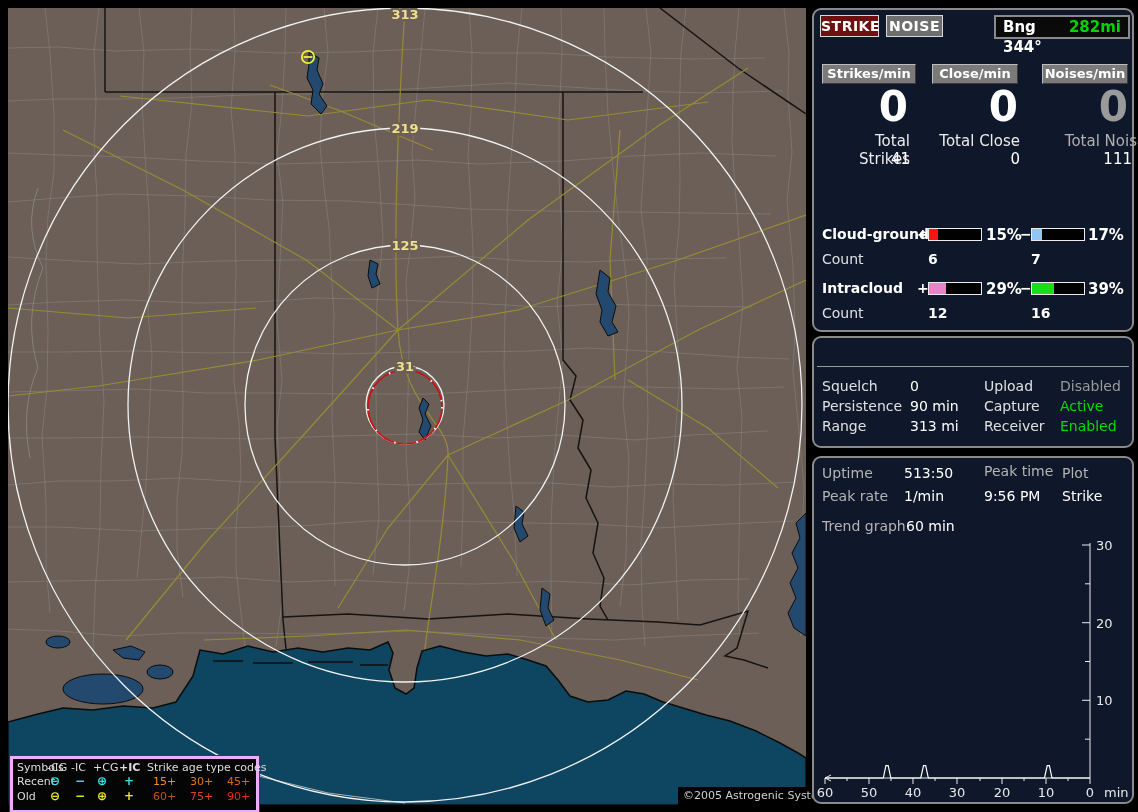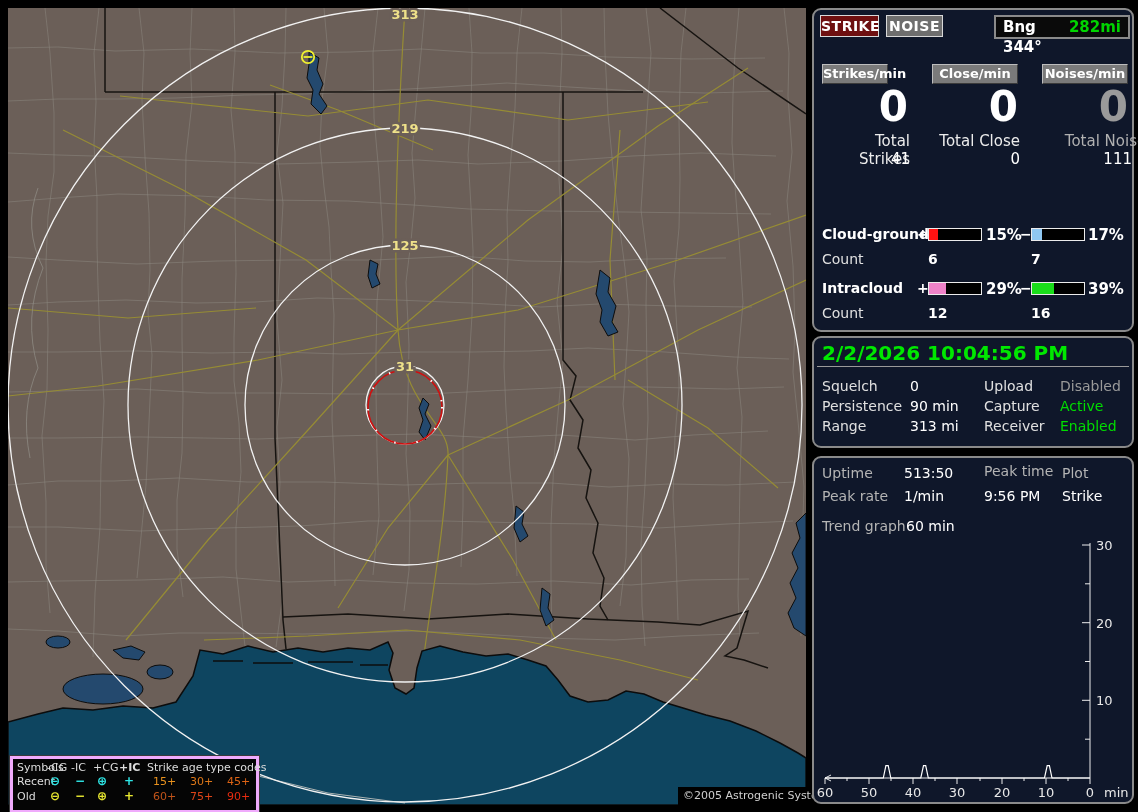--- a/index.html
+++ b/index.html
@@ -198,21 +198,21 @@
 </div>
 
 <div class="panel" id="panel-counters">
   <div class="btn toggle" style="left: 6px; top: 5px; width: 59px; background: rgb(110, 15, 16);">STRIKE</div>
   <div class="btn toggle" style="left: 72px; top: 5px; width: 57px; background: rgb(110, 110, 110);">NOISE</div>
   <div class="bngbox abs" style="left:180px;top:5px;width:136px;">
     <span style="font-weight:bold;">Bng 344°</span>
     <span style="font-weight:bold;color:#00d400;">282mi</span>
   </div>
 
-  <div class="btn colhdr" style="left:8px;top:54px;width:66px;">Strikes/min</div>
+  <div class="btn colhdr" style="left:8px;top:54px;width:94px;">Strikes/min</div>
   <div class="abs bigzero" style="left:8px;top:76px;width:86px;">0</div>
   <div class="abs tlabel" style="left:8px;top:122px;width:88px;">Total Strikes</div>
   <div class="abs tvalue" style="left:8px;top:140px;width:88px;">41</div>
 
   <div class="btn colhdr" style="left:118px;top:54px;width:86px;">Close/min</div>
   <div class="abs bigzero" style="left:118px;top:76px;width:86px;">0</div>
   <div class="abs tlabel" style="left:118px;top:122px;width:88px;">Total Close</div>
   <div class="abs tvalue" style="left:118px;top:140px;width:88px;">0</div>
 
   <div class="btn colhdr" style="left:228px;top:54px;width:86px;">Noises/min</div>
@@ -246,21 +246,20 @@
   <div class="dbar" style="left:217px;top:272px;">
     <div class="fill" style="background: rgb(26, 222, 26); width: 42.9%;"></div>
   </div>
   <div class="abs dpct" style="left:274px;top:270px;">39%</div>
   <div class="abs dcountlbl" style="left:8px;top:295px;">Count</div>
   <div class="abs dcount" style="left:114px;top:295px;">12</div>
   <div class="abs dcount" style="left:217px;top:295px;">16</div>
 </div>
 
 <div class="panel" id="panel-status">
-  <div class="abs datetime" style="left:8px;top:3px;">2/2/2026 10:04:56 PM</div>
   <div class="hline" style="left:3px;top:28px;width:312px;"></div>
 
   <div class="abs slabel" style="left:8px;top:40px;">Squelch</div>
   <div class="abs svalue" style="left:96px;top:40px;">0</div>
   <div class="abs slabel" style="left:8px;top:60px;">Persistence</div>
   <div class="abs svalue" style="left:96px;top:60px;">90 min</div>
   <div class="abs slabel" style="left:8px;top:80px;">Range</div>
   <div class="abs svalue" style="left:96px;top:80px;">313 mi</div>
 
   <div class="abs slabel" style="left:170px;top:40px;">Upload</div>

